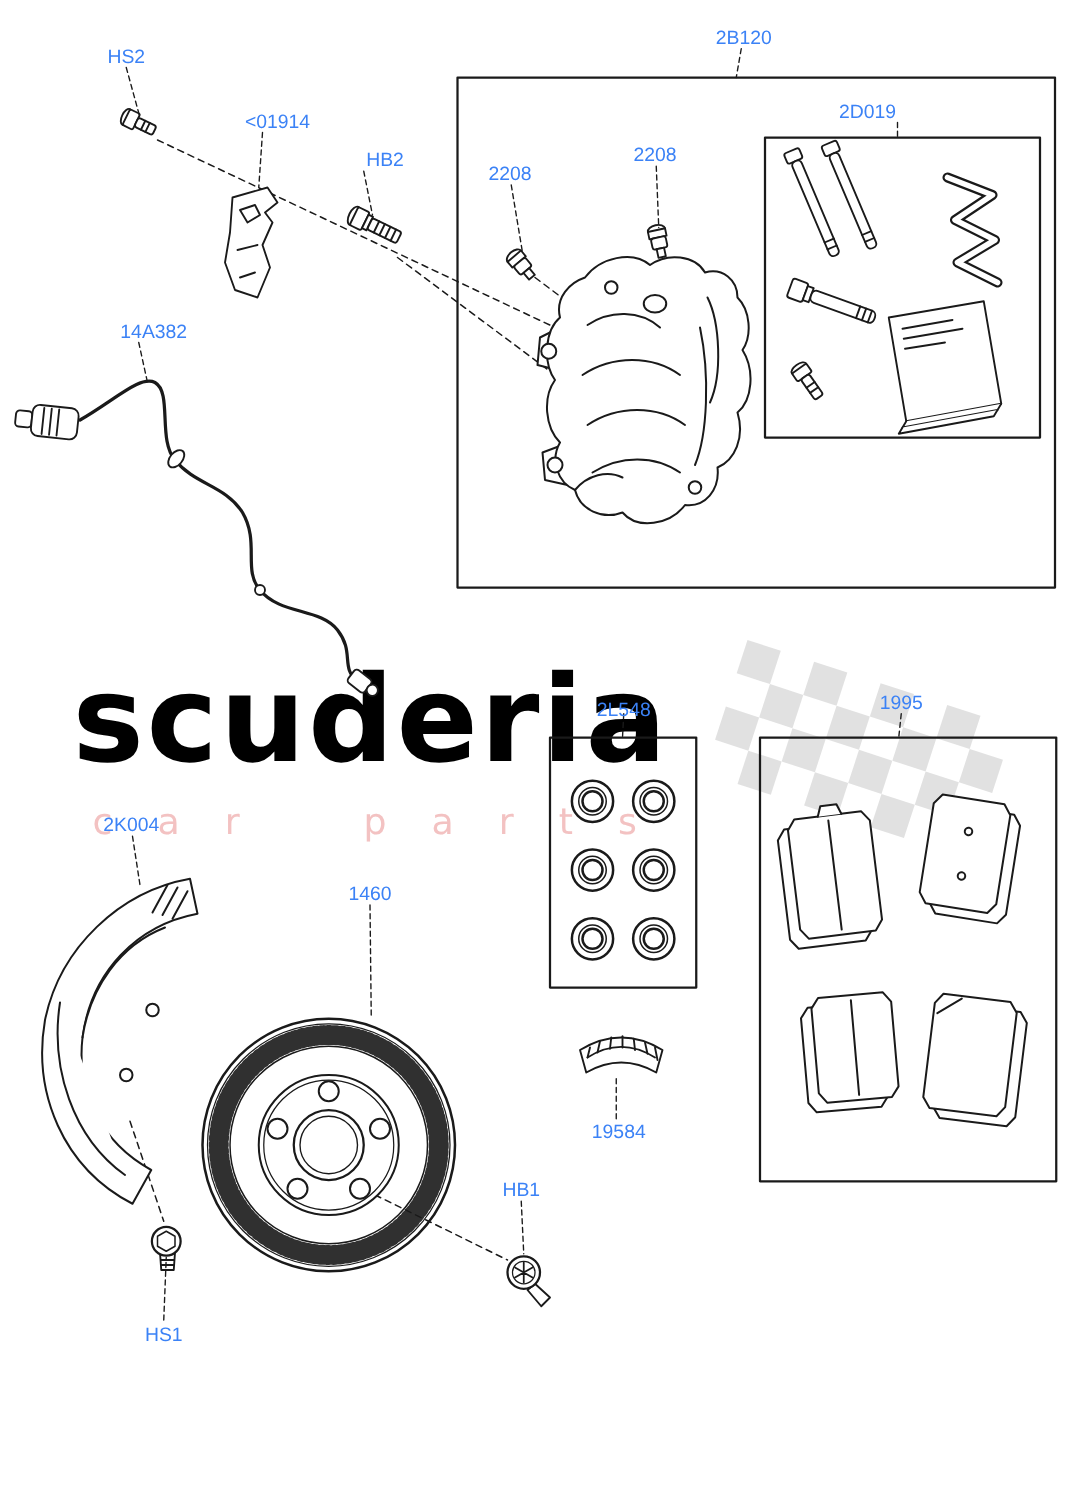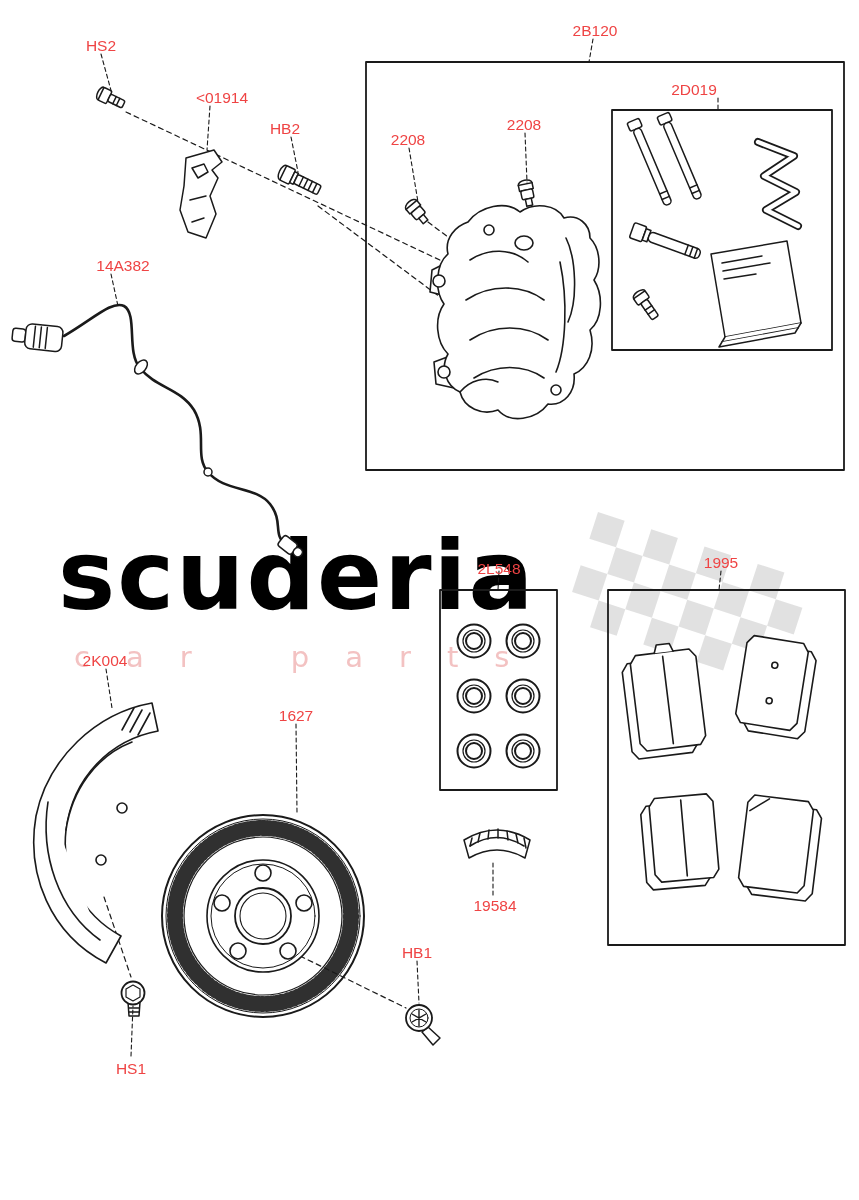--- a/index.html
+++ b/index.html
@@ -7,21 +7,21 @@
          font-family:"Liberation Sans",sans-serif;}
   
   .wm-title{position:absolute;left:58px;top:520px;z-index:1;
             font-family:"DejaVu Sans",sans-serif;font-weight:700;font-size:96px;
             color:#000000;letter-spacing:2px;}
   .wm-sub{position:absolute;left:74px;top:640px;z-index:1;
           font-family:"DejaVu Sans",sans-serif;font-size:29px;
           color:#f3c2c2;letter-spacing:36px;word-spacing:18px;}
   svg.diagram{position:absolute;left:0;top:0;z-index:2;}
   .lbl{position:absolute;transform:translateX(-50%);z-index:3;
-       font-size:15.5px;color:#ef4444;white-space:nowrap;cursor:pointer;}
+       font-size:15.5px;color:#3b82f6;white-space:nowrap;cursor:pointer;}
 </style>
 </head>
 <body>
 
 <div id="stage">
 
   <div class="wm-title">scuderia</div>
   <div class="wm-sub">car parts</div>
 
   <svg class="diagram" width="859" height="1200" viewBox="0 0 859 1200">
@@ -313,27 +313,27 @@
         <line x1="296" y1="724" x2="297" y2="813"></line>
         <line x1="493" y1="895" x2="493" y2="860"></line>
         <line x1="417" y1="961" x2="419" y2="1003"></line>
         <line x1="131" y1="1056" x2="133" y2="1006"></line>
       </g>
     </g>
   </svg>
 
   <div class="lbl" style="left:101px;top:37px">HS2</div>
   <div class="lbl" style="left:222px;top:89px">&lt;01914</div>
-  <div class="lbl" style="left:285px;top:120px">HB2</div>
+  <div class="lbl" style="left:308px;top:120px">HB2</div>
   <div class="lbl" style="left:408px;top:131px">2208</div>
   <div class="lbl" style="left:524px;top:116px">2208</div>
   <div class="lbl" style="left:595px;top:22px">2B120</div>
   <div class="lbl" style="left:694px;top:81px">2D019</div>
   <div class="lbl" style="left:123px;top:257px">14A382</div>
   <div class="lbl" style="left:499px;top:560px">2L548</div>
   <div class="lbl" style="left:721px;top:554px">1995</div>
   <div class="lbl" style="left:105px;top:652px">2K004</div>
-  <div class="lbl" style="left:296px;top:707px">1627</div>
+  <div class="lbl" style="left:296px;top:707px">1460</div>
   <div class="lbl" style="left:495px;top:897px">19584</div>
   <div class="lbl" style="left:417px;top:944px">HB1</div>
   <div class="lbl" style="left:131px;top:1060px">HS1</div>
 
 </div>
 
 </body></html>

